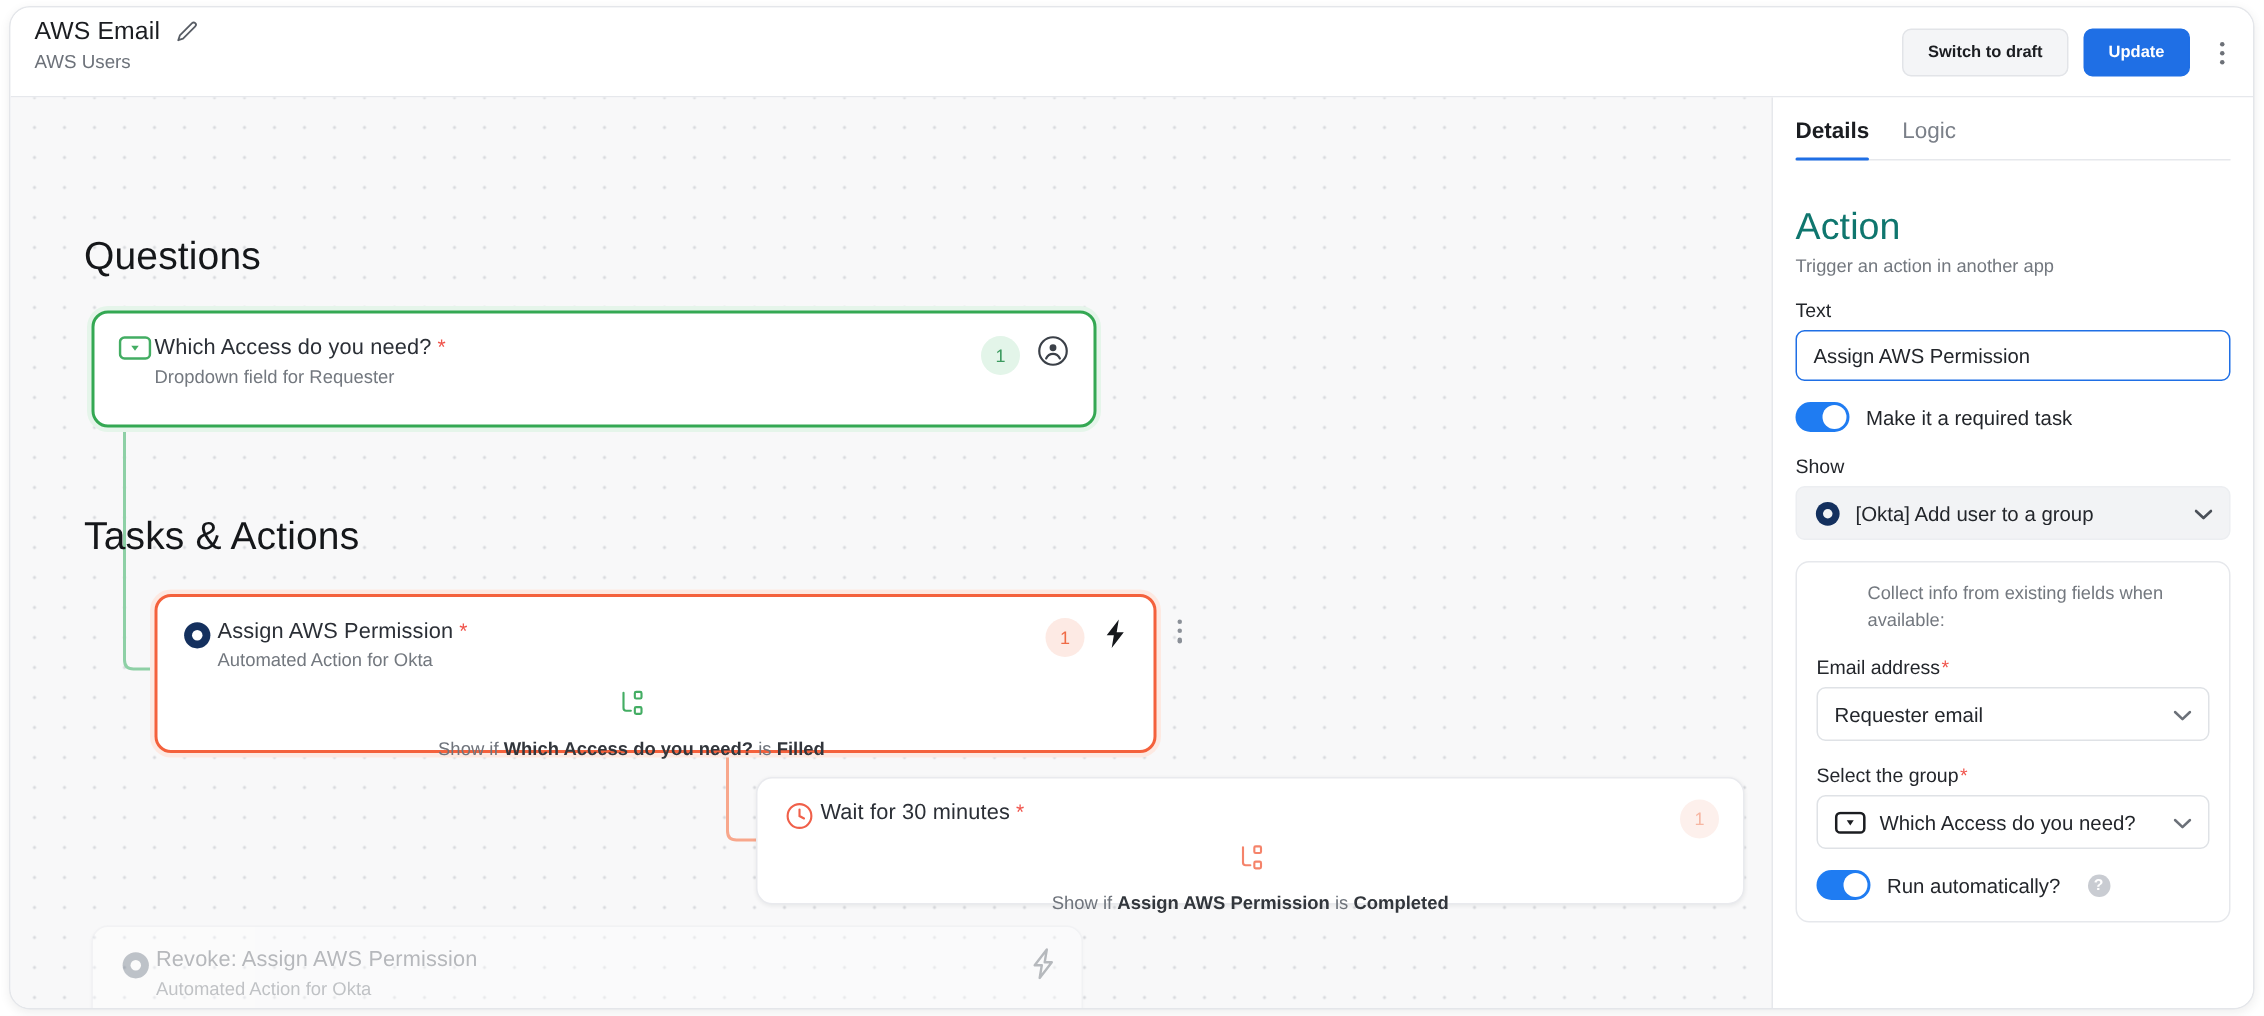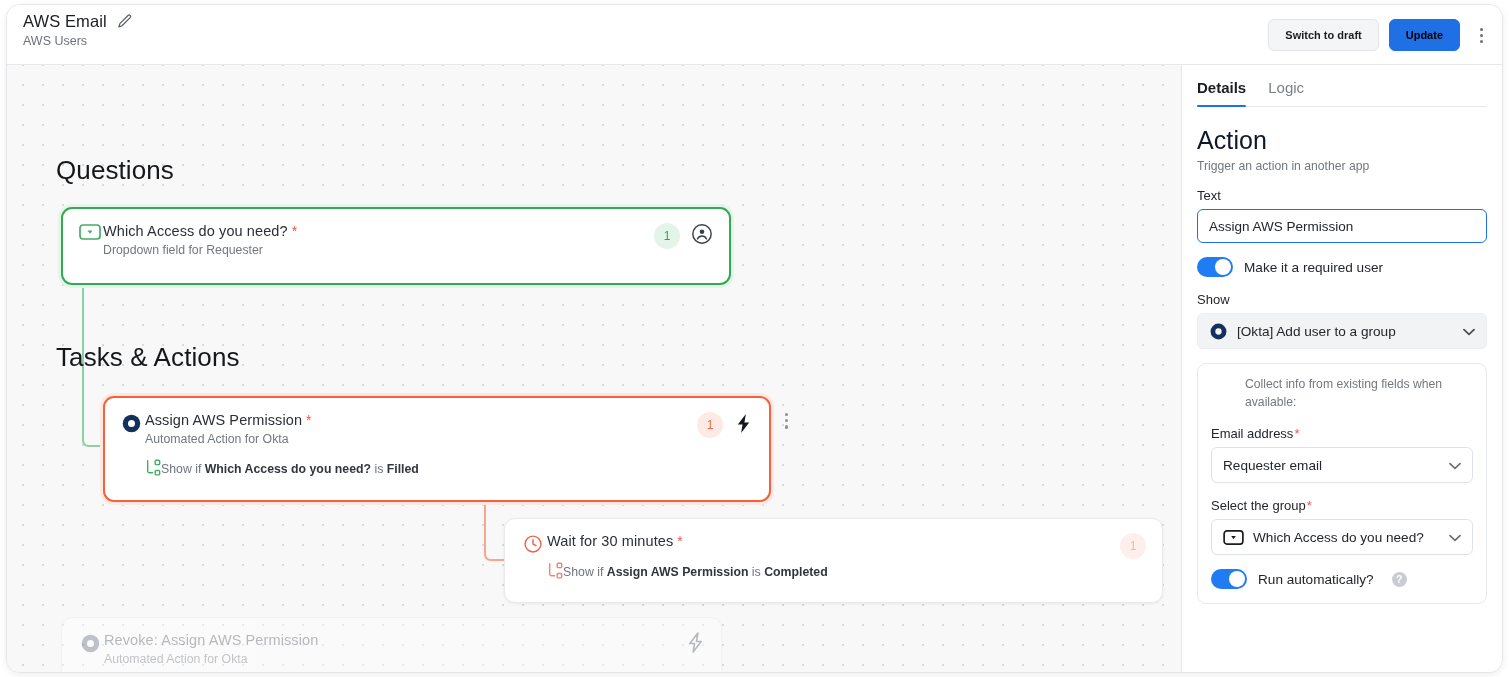--- a/index.html
+++ b/index.html
@@ -39,21 +39,21 @@
   .btn {
     height: 32px; border-radius: 6px; font-size: 11px; font-weight: bold;
     display: flex; align-items: center; justify-content: center;
     cursor: pointer; white-space: nowrap;
   }
   .btn-secondary {
     background: #f4f5f7; color: #1b1d21; border: 1px solid #e2e4e8;
     padding: 0 16px;
   }
   .btn-primary {
-    background: #1f6fe5; color: #000000; border: 1px solid #1f6fe5;
+    background: #1f6fe5; color: #ffffff; border: 1px solid #1f6fe5;
     padding: 0 16px;
   }
   .kebab-top {
     width: 18px; height: 32px; display: flex; flex-direction: column;
     align-items: center; justify-content: center; gap: 3px; cursor: pointer;
     margin-left: 2px;
   }
   .kebab-top i { width: 3px; height: 3px; border-radius: 50%; background: #6d7178; display: block; }
 
   
@@ -87,22 +87,22 @@
   .card-row { display: flex; align-items: flex-start; }
   .card-icon { width: 24px; flex: 0 0 24px; margin-top: 1px; }
   .card-main { flex: 1; min-width: 0; }
   .card-title {
     font-size: 14.5px; color: #2b2f36; letter-spacing: .1px;
     display: flex; align-items: baseline; gap: 4px;
   }
   .req { color: #f0544c; font-size: 14px; }
   .card-sub { font-size: 12.3px; color: #73787f; margin-top: 4px; }
   .cond {
-    display: flex; align-items: center; gap: 0;
-    font-size: 12.3px; color: #6f747c; margin-top: 13px;
+    display: flex; align-items: center; gap: 12px;
+    font-size: 12.3px; color: #6f747c; margin-top: 13px; flex-direction: column;
   }
   .cond b { color: #32363c; font-weight: bold; }
   .badge {
     width: 26px; height: 26px; border-radius: 50%;
     display: flex; align-items: center; justify-content: center;
     font-size: 12px;
   }
   .badge-green { background: #e3f5e9; color: #3c9a5f; }
   .badge-coral { background: #fdeae4; color: #ef6b46; }
   .badge-coral-faded { background: #fdf0ec; color: #f6b6a2; }
@@ -152,21 +152,21 @@
   .tabs { display: flex; gap: 22px; border-bottom: 1px solid #e6e8ec; }
   .tab {
     font-size: 15px; color: #7b8089; padding-bottom: 10px; cursor: pointer;
     position: relative;
   }
   .tab.active { color: #1b1d21; font-weight: bold; }
   .tab.active::after {
     content: ""; position: absolute; left: 0; right: 0; bottom: -1px;
     height: 2.5px; background: #1f6fe5; border-radius: 2px;
   }
-  .panel-h { font-size: 25px; color: #0f172a; margin-top: 19px; letter-spacing: .1px; }
+  .panel-h { font-size: 25px; color: #0f766e; margin-top: 30px; letter-spacing: .1px; }
   .panel-sub { font-size: 12.2px; color: #73787f; margin-top: 4px; }
   .field-label {
     font-size: 13px; color: #23262b; margin-top: 15px; margin-bottom: 6px;
     display: flex; align-items: baseline; gap: 1px;
   }
   .field-label .req { font-size: 13px; }
   .text-input {
     width: 100%; height: 34px; border: 1.6px solid #1f6fe5; border-radius: 6px;
     padding: 0 11px; font-size: 13.5px; color: #23262b;
     font-family: "Liberation Sans", sans-serif; background: #fff;
@@ -386,21 +386,21 @@
       </div>
 
       <div class="panel-h">Action</div>
       <div class="panel-sub">Trigger an action in another app</div>
 
       <div class="field-label">Text</div>
       <div class="text-input">Assign AWS Permission</div>
 
       <div class="toggle-row">
         <div class="toggle"></div>
-        <div class="toggle-label">Make it a required user</div>
+        <div class="toggle-label">Make it a required task</div>
       </div>
 
       <div class="field-label">Show</div>
       <div class="select select-grey">
         <span>
           <svg width="19" height="19" viewBox="0 0 24 24" style="display:block">
             <circle cx="12" cy="12" r="10" fill="#14305e"></circle>
             <circle cx="12" cy="12" r="4" fill="#f2f3f5"></circle>
           </svg>
         </span>

